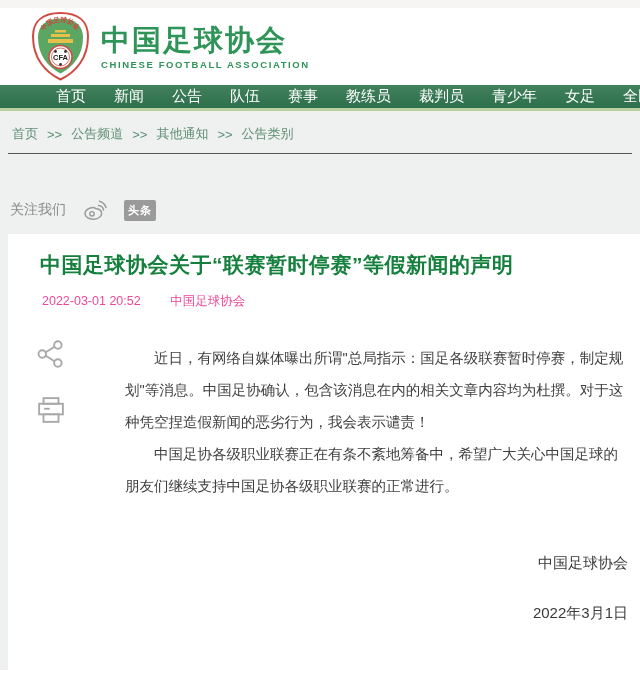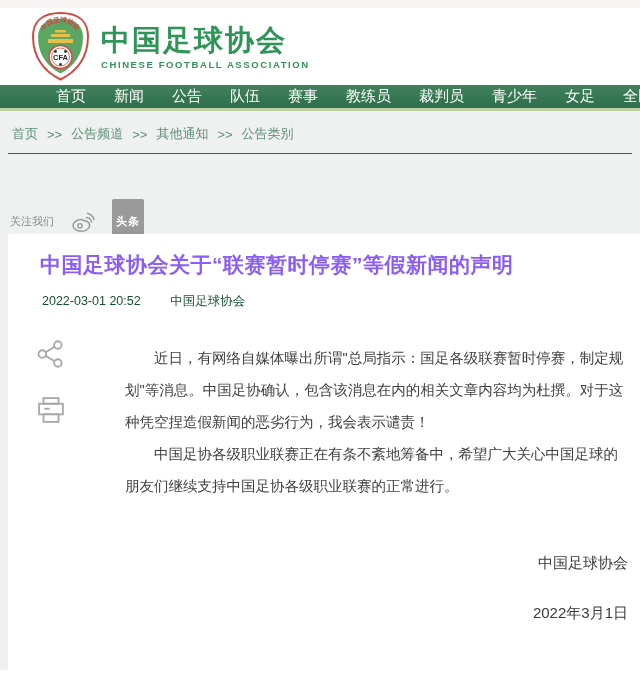--- a/index.html
+++ b/index.html
@@ -21,28 +21,28 @@
   .nav-item { color:#ffffff; font-size:15px; padding:0 14px; white-space:nowrap; cursor:pointer; }
 
   
   .content-bg { position:relative; height:559px; background:#eef1f0; }
   .breadcrumb { padding:14px 0 0 12px; font-size:13px; color:#5f8e76; display:flex; align-items:center; }
   .breadcrumb span { margin-right:9px; }
   .crumb { cursor:pointer; }
   .breadcrumb-line { margin:10px 8px 0 8px; border-bottom:1px solid #555555; }
 
   .follow-row { position:absolute; left:10px; top:88px; display:flex; align-items:center; }
-  .follow-label { color:#8a8a8a; font-size:11px; margin-right:17px; }
+  .follow-label { color:#8a8a8a; font-size:14px; margin-right:17px; }
   .weibo-icon { width:24px; height:22px; margin-right:17px; cursor:pointer; }
-  .toutiao-badge { background:#9a9a9a; color:#ffffff; font-size:11px; font-weight:bold; padding:15px 4px; border-radius:2px; letter-spacing:1px; cursor:pointer; }
+  .toutiao-badge { background:#9a9a9a; color:#ffffff; font-size:11px; font-weight:bold; padding:3px 4px; border-radius:2px; letter-spacing:1px; cursor:pointer; }
 
   
   .card { position:absolute; left:8px; right:0; top:123px; bottom:0; background:#ffffff; }
-  .article-title { margin:17px 12px 0 32px; font-size:21px; font-weight:bold; color:#8b5cf6; letter-spacing:0.5px; }
-  .article-meta { margin:14px 0 0 34px; font-size:12.5px; color:#14532d; }
+  .article-title { margin:17px 12px 0 32px; font-size:21px; font-weight:bold; color:#15803d; letter-spacing:0.5px; }
+  .article-meta { margin:14px 0 0 34px; font-size:12.5px; color:#ec4899; }
   .article-meta .meta-source { margin-left:26px; }
 
   .tools { position:absolute; left:27px; top:104px; width:32px; display:flex; flex-direction:column; align-items:center; }
   .tool-icon { width:30px; height:32px; cursor:pointer; }
   .tool-icon + .tool-icon { margin-top:24px; }
 
   .article-body { margin:32px 10px 0 117px; font-size:14.5px; line-height:32px; color:#3f3f3f; }
   .article-body p { text-indent:2em; }
   .article-body p + p { }
 

